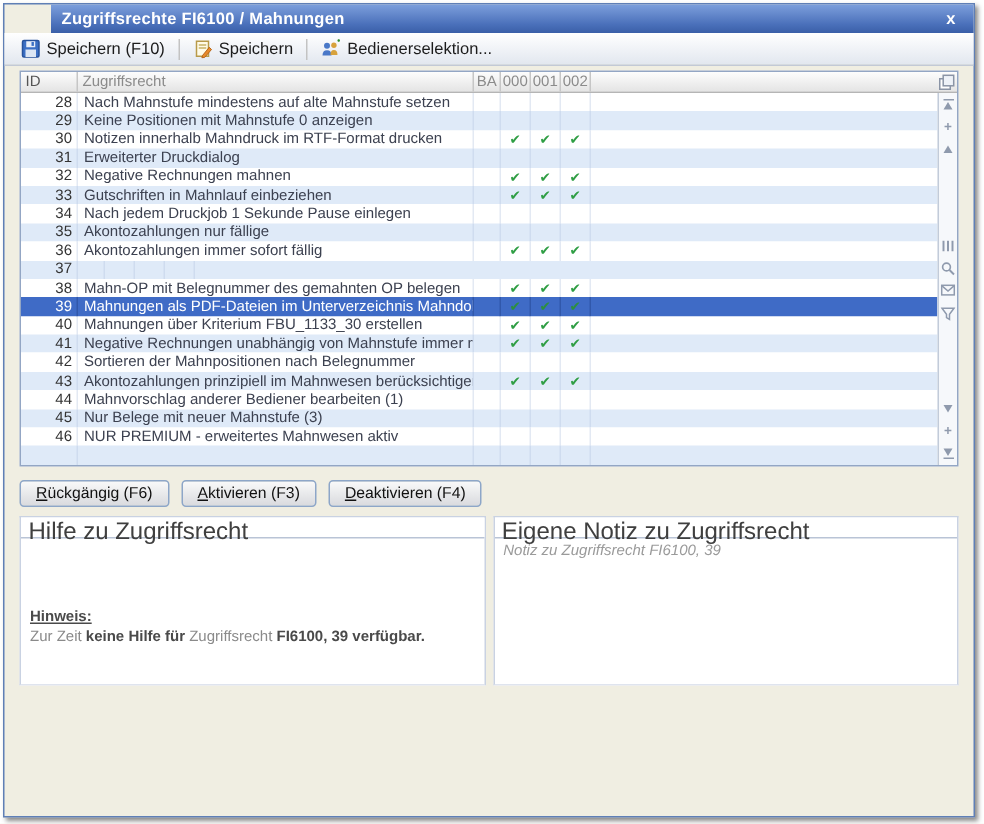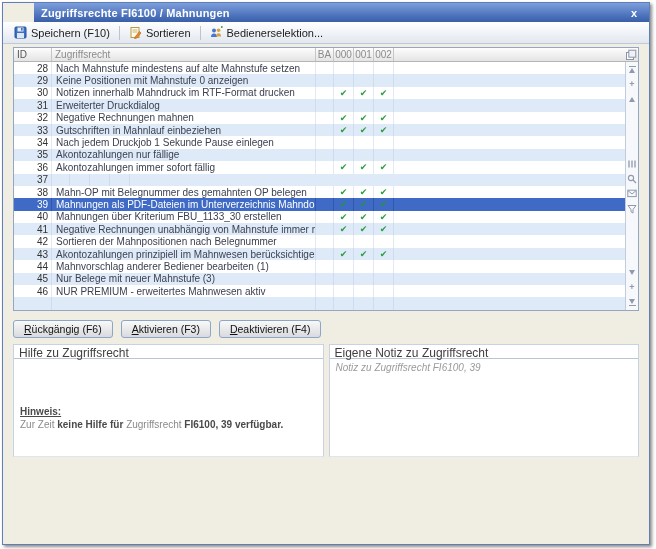--- a/index.html
+++ b/index.html
@@ -80,21 +80,21 @@
   .push-btn { height:18px; padding:0 10px; font-size:10.5px; color:#111;
               background:linear-gradient(#f9f9f9,#e7e8ea 55%,#d9dade);
               border:1px solid #8da6c8; border-radius:3px;
               display:flex; align-items:center; }
   .push-btn .ul { text-decoration:underline; }
 
   
   .panels { margin-top:6px; display:flex; gap:5px; height:113px; }
   .panel { flex:1; background:#fff; border:1px solid #c9d2e2; border-bottom-color:#dfe4ee;
            display:flex; flex-direction:column; }
-  .panel-header { height:14px; flex:0 0 14px; font-size:12px; color:#3f3f3f;
+  .panel-header { height:14px; flex:0 0 14px; font-size:16px; color:#3f3f3f;
                   border-bottom:1px solid #b9c4d6; padding:1px 5px; background:#fff; }
   .panel-body { flex:1; padding:2px 6px; font-size:10px; line-height:13px; }
   .hint-title { font-weight:bold; text-decoration:underline; color:#4a4a4a;margin-top:44px; }
   .hint-line { color:#8a8a8a; }
   .hint-line .b { font-weight:bold; color:#4a4a4a; }
   .note-text { font-style:italic; color:#9a9a9a; }
 </style>
 </head>
 <body>
 
@@ -120,21 +120,21 @@
     <div class="tb-sep"></div>
     <div class="tb-btn">
       <span class="tb-ico">
         <svg width="13" height="13" viewBox="0 0 13 13">
             <rect x="2" y="1.5" width="8" height="10" fill="#fffbe8" stroke="#b89a4a"></rect>
             <line x1="3.5" y1="4" x2="8.5" y2="4" stroke="#c9b368"></line>
             <line x1="3.5" y1="6" x2="8.5" y2="6" stroke="#c9b368"></line>
             <path d="M6 11 L10.5 5.5 L12 7 L7.5 12.2 L5.6 12.6 Z" fill="#e88a2a" stroke="#b05f10" stroke-width="0.6"></path>
           </svg>
       </span>
-      <span>Sortieren</span>
+      <span>Speichern</span>
     </div>
     <div class="tb-sep"></div>
     <div class="tb-btn">
       <span class="tb-ico">
         <svg width="14" height="13" viewBox="0 0 14 13">
             <circle cx="4" cy="4.5" r="2" fill="#4a78c8"></circle>
             <path d="M1 11 Q1 7.5 4 7.5 Q7 7.5 7 11 Z" fill="#4a78c8"></path>
             <circle cx="8.6" cy="4.2" r="1.8" fill="#d8a23c"></circle>
             <path d="M6.3 10.6 Q6.3 7.3 8.6 7.3 Q11 7.3 11 10.6 Z" fill="#d8a23c"></path>
             <path d="M11 1 h1.6 M11.8 0.2 v1.6" stroke="#2c8c2c" stroke-width="1"></path>

